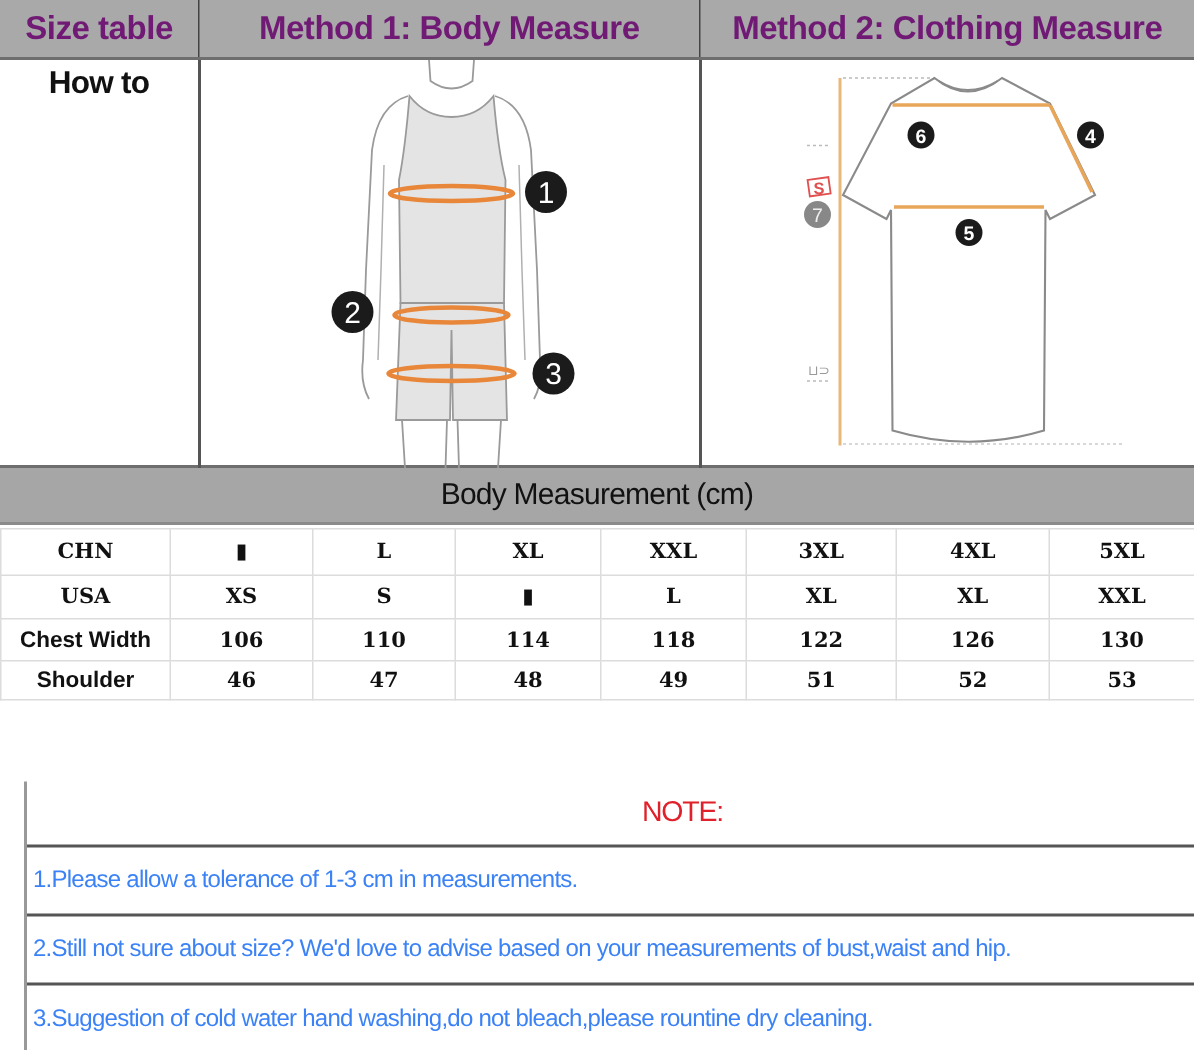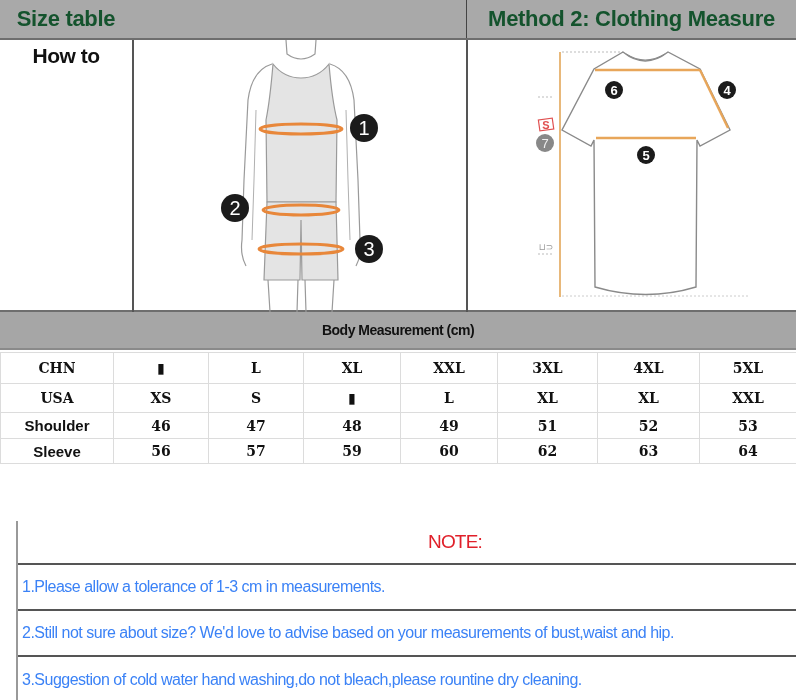--- a/index.html
+++ b/index.html
@@ -1,47 +1,48 @@
 <!DOCTYPE html>
 <html><head>
 <meta charset="utf-8">
 <style>
   * { box-sizing: border-box; margin: 0; padding: 0; }
   html, body { width: 796px; height: 700px; background: #ffffff; overflow: hidden; }
   body { font-family: "Liberation Sans", sans-serif; color: #111; position: relative; }
 
   .header-row { position: absolute; left: 0; top: 0; width: 796px; height: 40px; background: #a9a9a9; border-bottom: 2px solid #6e6e6e; }
-  .header-cell { position: absolute; top: 0; height: 38px; display: flex; align-items: center; justify-content: center; font-weight: bold; font-size: 22px; letter-spacing: -0.3px; color: #14532d; }
+  .header-cell { position: absolute; top: 0; height: 38px; display: flex; align-items: center; justify-content: center; font-weight: bold; font-size: 22px; letter-spacing: -0.3px; color: #701a75; }
   .hc1 { left: 0; width: 132px; }
   .hc2 { left: 132px; width: 334px; border-left: 1px solid #444; }
   .hc3 { left: 466px; width: 330px; border-left: 1px solid #444; }
 
   .illus-row { position: absolute; left: 0; top: 40px; width: 796px; height: 272px; background: #fff; border-bottom: 2px solid #6e6e6e; }
   .how-cell { position: absolute; left: 0; top: 0; width: 132px; height: 272px; display: flex; align-items: flex-start; justify-content: center; text-align: center; font-weight: bold; font-size: 21px; line-height: 32px; letter-spacing: -0.5px; }
   .body-cell { position: absolute; left: 132px; top: 0; width: 334px; height: 272px; border-left: 2px solid #555; }
   .cloth-cell { position: absolute; left: 466px; top: 0; width: 330px; height: 272px; border-left: 2px solid #555; }
   .body-cell svg, .cloth-cell svg { position: absolute; left: 0; top: 0; }
 
-  .bm-title { position: absolute; left: 0; top: 312px; width: 796px; height: 38px; background: #a6a6a6; display: flex; align-items: center; justify-content: center; font-weight: bold; font-size: 14px; letter-spacing: -0.5px; border-bottom: 2px solid #8a8a8a; }
+  .bm-title { position: absolute; left: 0; top: 312px; width: 796px; height: 38px; background: #a6a6a6; display: flex; align-items: center; justify-content: center; font-weight: normal; font-size: 20px; letter-spacing: -0.5px; border-bottom: 2px solid #8a8a8a; }
 
   table.size-table { position: absolute; left: 0; top: 352px; width: 796px; border-collapse: collapse; table-layout: fixed; }
   table.size-table td { border: 1px solid #dcdcdc; text-align: center; font-family: "DejaVu Serif", "Liberation Serif", serif; font-size: 14px; font-weight: bold; color: #111; }
   table.size-table td.rowlabel { font-family: "Liberation Sans", sans-serif; font-size: 15px; }
   table.size-table td.rowlabel.serif { font-family: "DejaVu Serif", "Liberation Serif", serif; font-size: 14px; }
 
   .notes { position: absolute; left: 16px; top: 521px; width: 796px; height: 179px; border-left: 2px solid #999; }
   .note-title { height: 44px; display: flex; align-items: center; justify-content: center; color: #e0202a; font-size: 19px; letter-spacing: -0.8px; border-bottom: 2px solid #555; padding-left: 80px; }
   .note-line { height: 46px; display: flex; align-items: center; font-size: 16px; letter-spacing: -0.5px; padding-left: 4px; border-bottom: 2px solid #555; color: #3b82f6; }
   .note-line.last { border-bottom: none; }
 </style>
 </head>
 <body>
 
 <div class="header-row">
   <div class="header-cell hc1">Size table</div>
+  <div class="header-cell hc2">Method 1: Body  Measure</div>
   <div class="header-cell hc3">Method 2: Clothing Measure</div>
 </div>
 
 <div class="illus-row">
   <div class="how-cell">
     <div>
       <div>How to</div>
     </div>
   </div>
 
@@ -148,39 +149,39 @@
   <tr style="height:29px">
     <td class="rowlabel serif">USA</td>
     <td>XS</td>
     <td>S</td>
     <td>▮</td>
     <td>L</td>
     <td>XL</td>
     <td>XL</td>
     <td>XXL</td>
   </tr>
+  <tr style="height:28px">
+    <td class="rowlabel">Chest Width</td>
+    <td>106</td>
+    <td>110</td>
+    <td>114</td>
+    <td>118</td>
+    <td>122</td>
+    <td>126</td>
+    <td>130</td>
+  </tr>
   <tr style="height:26px">
     <td class="rowlabel">Shoulder</td>
     <td>46</td>
     <td>47</td>
     <td>48</td>
     <td>49</td>
     <td>51</td>
     <td>52</td>
     <td>53</td>
-  </tr>
-  <tr style="height:25px">
-    <td class="rowlabel">Sleeve</td>
-    <td>56</td>
-    <td>57</td>
-    <td>59</td>
-    <td>60</td>
-    <td>62</td>
-    <td>63</td>
-    <td>64</td>
   </tr>
 </tbody>
   </table>
 
 <div class="notes">
   <div class="note-title">NOTE:</div>
   <div class="note-line">1.Please allow a tolerance of 1-3 cm in measurements.</div>
   <div class="note-line">2.Still not sure about size? We'd love to advise based on your measurements of bust,waist and hip.</div>
   <div class="note-line last">3.Suggestion of cold water hand washing,do not bleach,please rountine dry cleaning.</div>
 </div>

